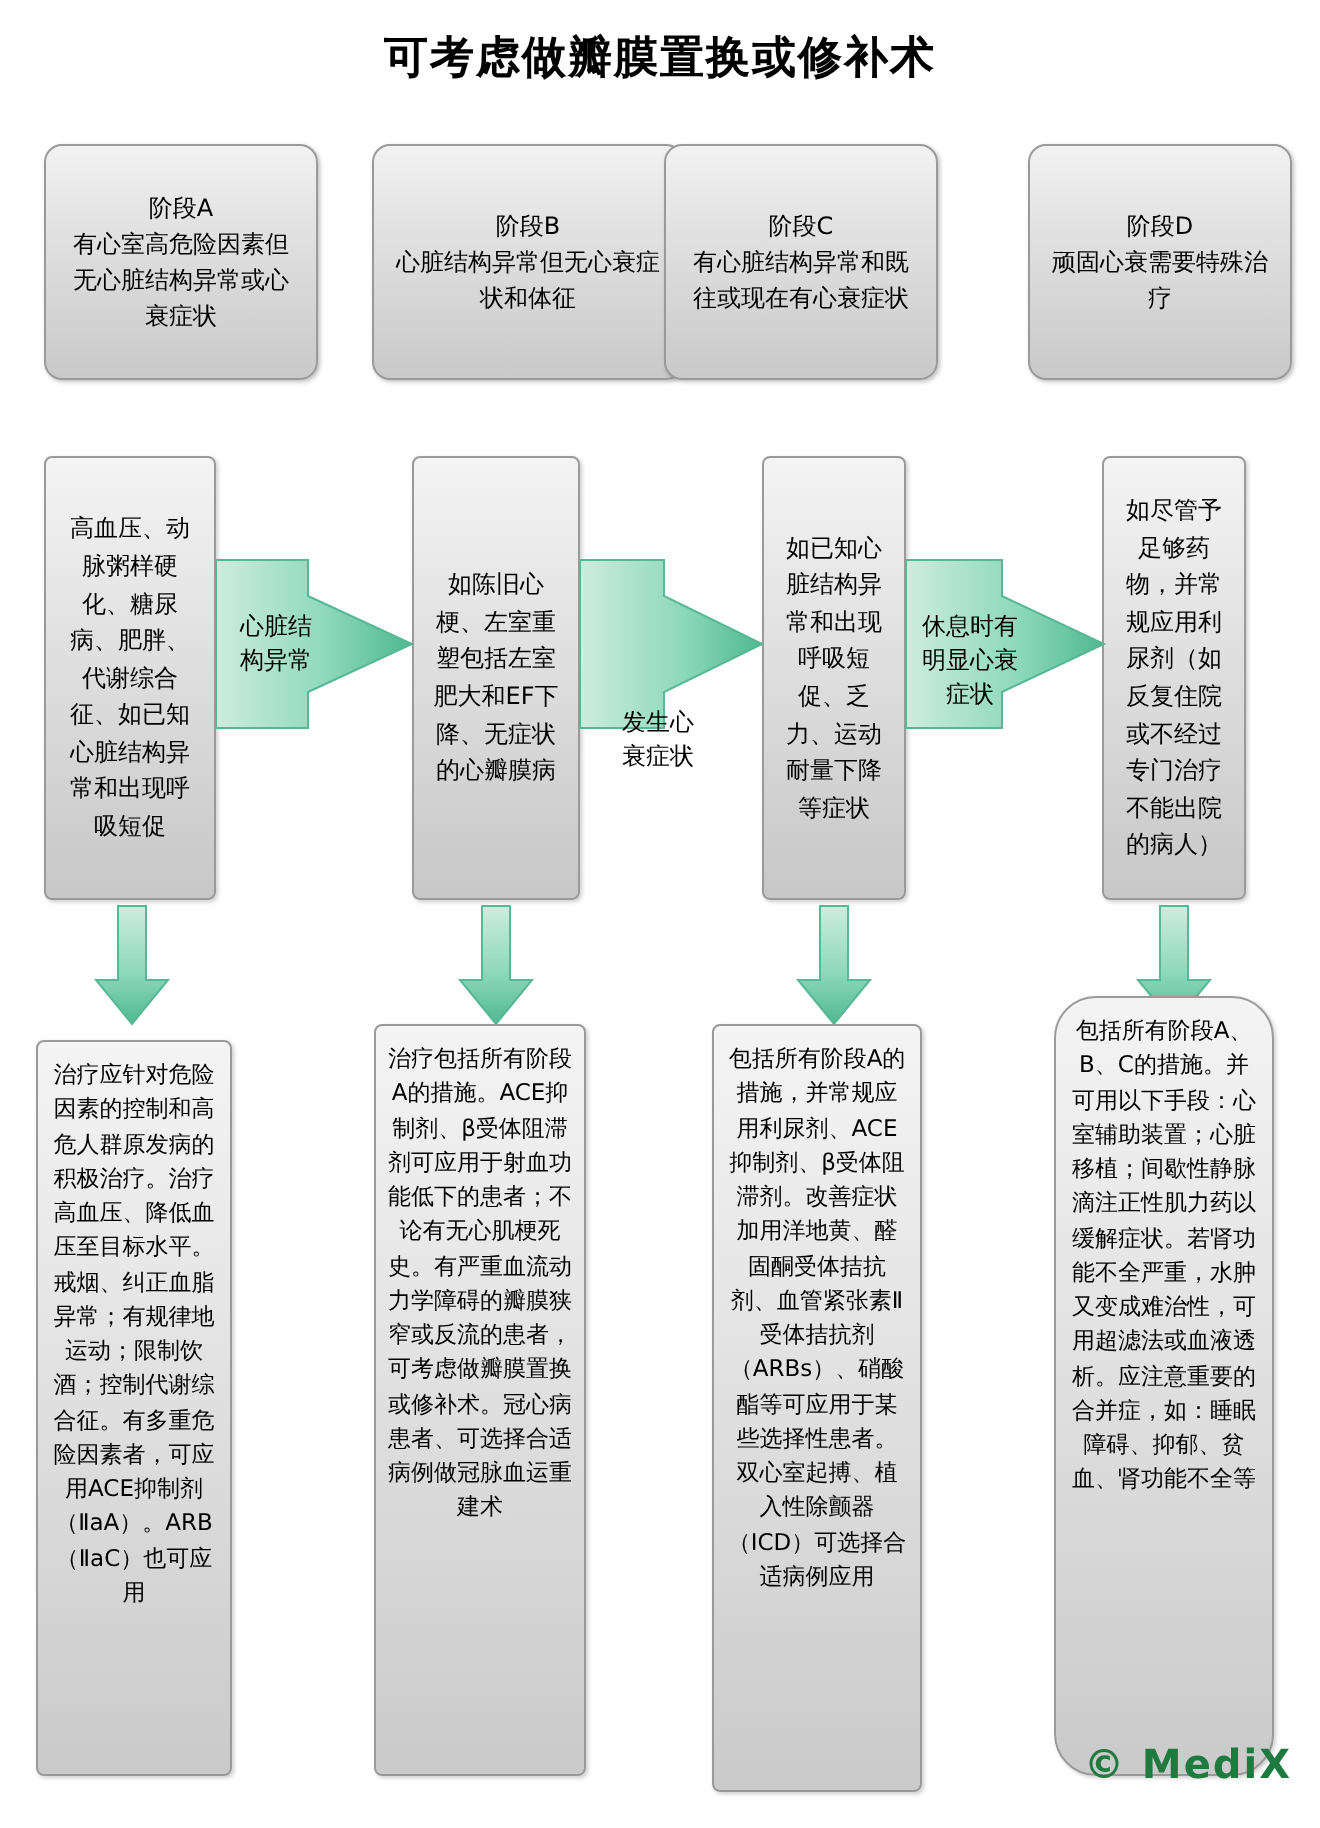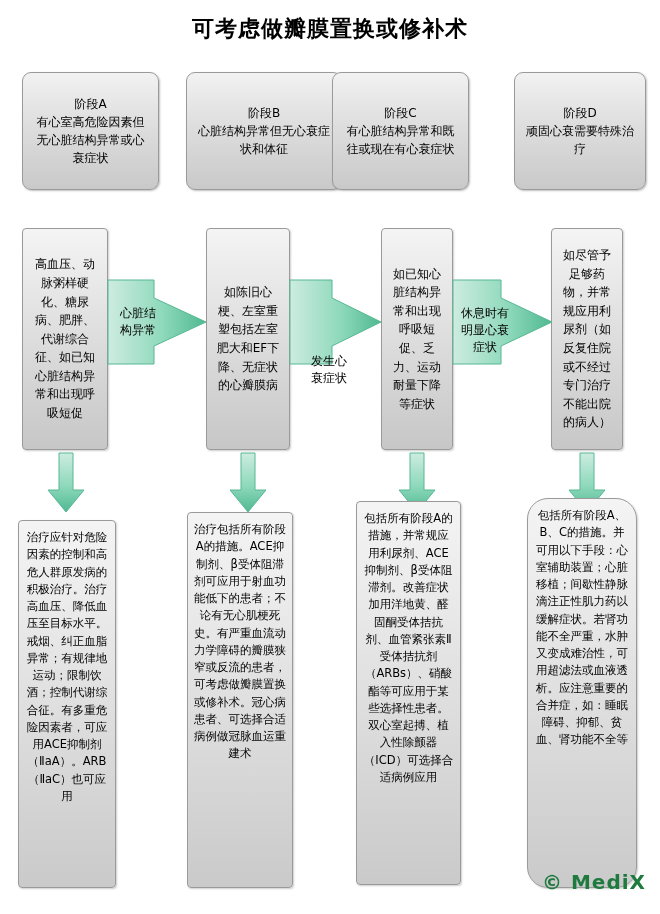--- a/index.html
+++ b/index.html
@@ -202,20 +202,20 @@
   </defs>
   <path d="M13,1 L27,1 L27,38 L38,38 L20,60 L2,38 L13,38 Z" fill="url(#gd4)" stroke="#56b894" stroke-width="1"></path>
 </svg>
 
 <div class="treat-box" style="left:18px; top:520px; width:98px; height:368px;">
   <span>治疗应针对危险因素的控制和高危人群原发病的积极治疗。治疗高血压、降低血压至目标水平。戒烟、纠正血脂异常；有规律地运动；限制饮酒；控制代谢综合征。有多重危险因素者，可应用ACE抑制剂（ⅡaA）。ARB（ⅡaC）也可应用</span>
 </div>
 <div class="treat-box" style="left:187px; top:512px; width:106px; height:376px;">
   <span>治疗包括所有阶段A的措施。ACE抑制剂、β受体阻滞剂可应用于射血功能低下的患者；不论有无心肌梗死史。有严重血流动力学障碍的瓣膜狭窄或反流的患者，可考虑做瓣膜置换或修补术。冠心病患者、可选择合适病例做冠脉血运重建术</span>
 </div>
-<div class="treat-box" style="left:356px; top:501px; width:105px; height:384px;">
+<div class="treat-box" style="left:356px; top:512px; width:105px; height:384px;">
   <span>包括所有阶段A的措施，并常规应用利尿剂、ACE抑制剂、β受体阻滞剂。改善症状加用洋地黄、醛固酮受体拮抗剂、血管紧张素Ⅱ受体拮抗剂（ARBs）、硝酸酯等可应用于某些选择性患者。双心室起搏、植入性除颤器（ICD）可选择合适病例应用</span>
 </div>
 <div class="treat-box" style="left:527px; top:498px; width:110px; height:390px;border-radius:21px;">
   <span>包括所有阶段A、B、C的措施。并可用以下手段：心室辅助装置；心脏移植；间歇性静脉滴注正性肌力药以缓解症状。若肾功能不全严重，水肿又变成难治性，可用超滤法或血液透析。应注意重要的合并症，如：睡眠障碍、抑郁、贫血、肾功能不全等</span>
 </div>
 
 <div id="watermark">© MediX</div>
 
 </body></html>

